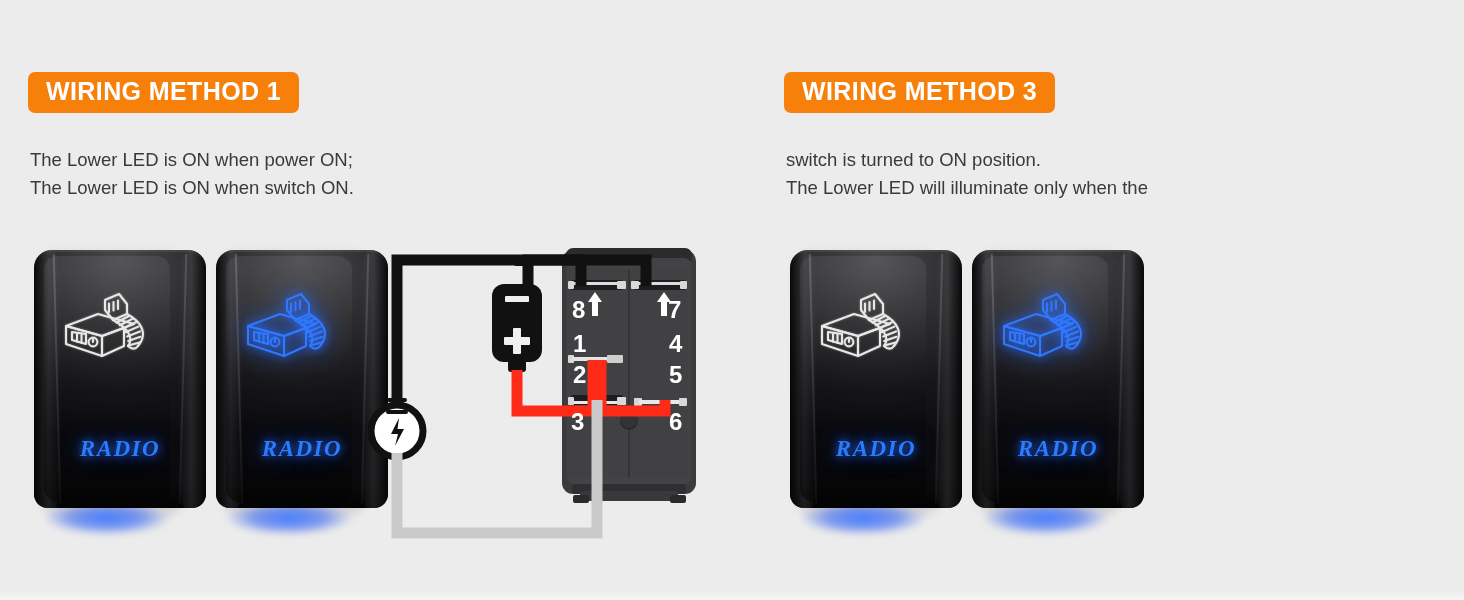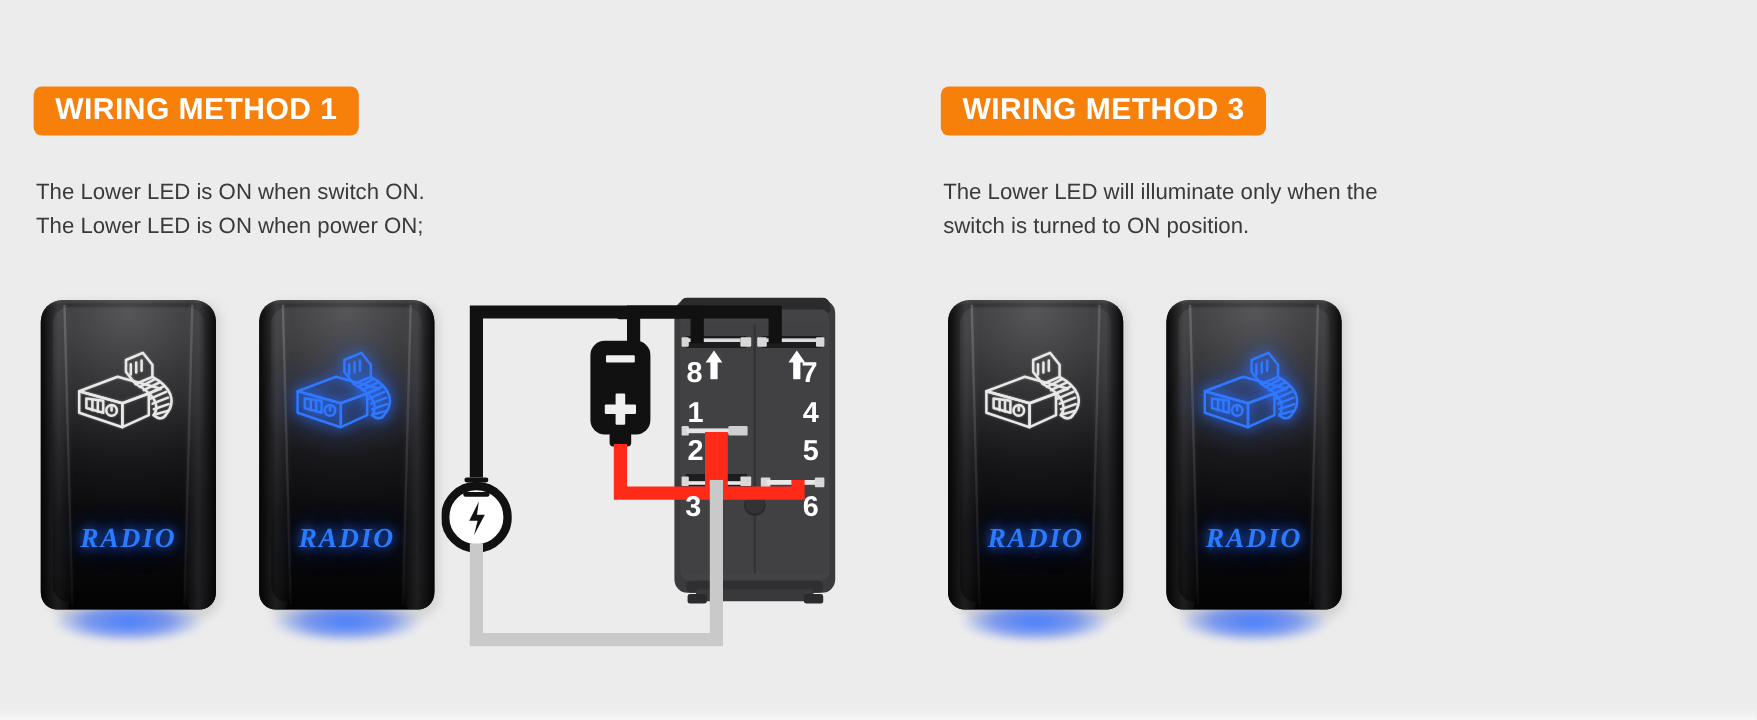--- a/index.html
+++ b/index.html
@@ -51,21 +51,21 @@
   .switch.s1 { left:34px;  top:250px; }
   .switch.s2 { left:216px; top:250px; }
 
   .sw-shadow {
     position:absolute; left:6px; top:2px; width:144px; height:264px;
     border-radius:16px 16px 20px 20px;
     background:rgba(120,120,125,.20);
     filter:blur(4px);
   }
   .sw-body {
-    position:absolute; left:0; top:0; width:146px; height:258px;
+    position:absolute; left:0; top:0; width:172px; height:258px;
     border-radius:18px 18px 14px 14px;
     background:
       radial-gradient(120% 70% at 50% 4%, #4a4a4d 0%, #2e2e30 38%, #17171a 72%, #0c0c0e 100%);
     box-shadow: inset 0 2px 2px rgba(255,255,255,.10),
                 inset 0 -14px 22px rgba(0,0,0,.75);
     overflow:hidden;
   }
   
   .sw-body::before, .sw-body::after {
     content:""; position:absolute; top:-6px; height:272px; width:30px;
@@ -124,22 +124,22 @@
 </head>
 <body>
 
 <div class="stage">
 
   <div class="panel left">
 
     <div class="badge">WIRING METHOD 1</div>
 
     <div class="desc">
+      <div>The Lower LED is ON when power ON;</div>
       <div>The Lower LED is ON when switch ON.</div>
-      <div>The Lower LED is ON when power ON;</div>
     </div>
 
     <div class="switch s1 sw-off">
       <div class="sw-shadow"></div>
       <div class="sw-glow"></div>
       <div class="sw-body">
         <div class="sw-face"></div>
         <div class="sw-rib l"></div>
         <div class="sw-rib r"></div>
         <div class="sw-icon">
@@ -287,22 +287,22 @@
         </g>
       </svg>
     </div>
   </div>
 
   <div class="panel right">
 
     <div class="badge">WIRING METHOD 3</div>
 
     <div class="desc">
+      <div>switch is turned to ON position.</div>
       <div>The Lower LED will illuminate only when the</div>
-      <div>switch is turned to ON position.</div>
     </div>
 
     <div class="switch s1 sw-off">
       <div class="sw-shadow"></div>
       <div class="sw-glow"></div>
       <div class="sw-body">
         <div class="sw-face"></div>
         <div class="sw-rib l"></div>
         <div class="sw-rib r"></div>
         <div class="sw-icon">

